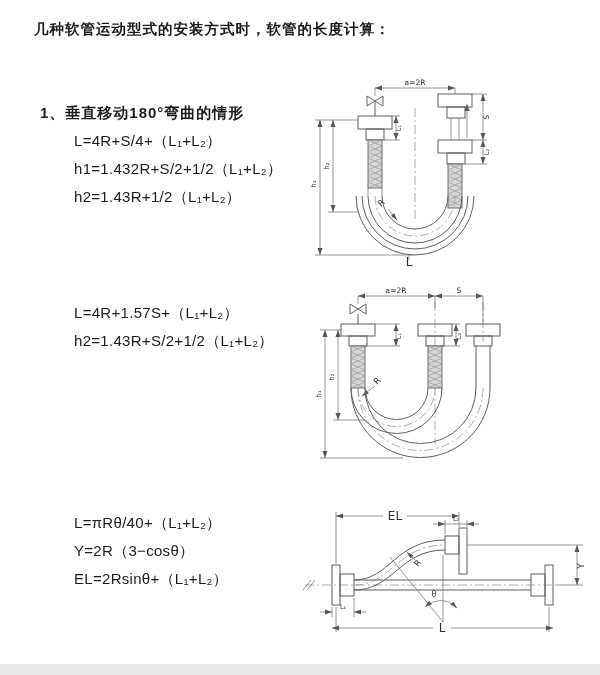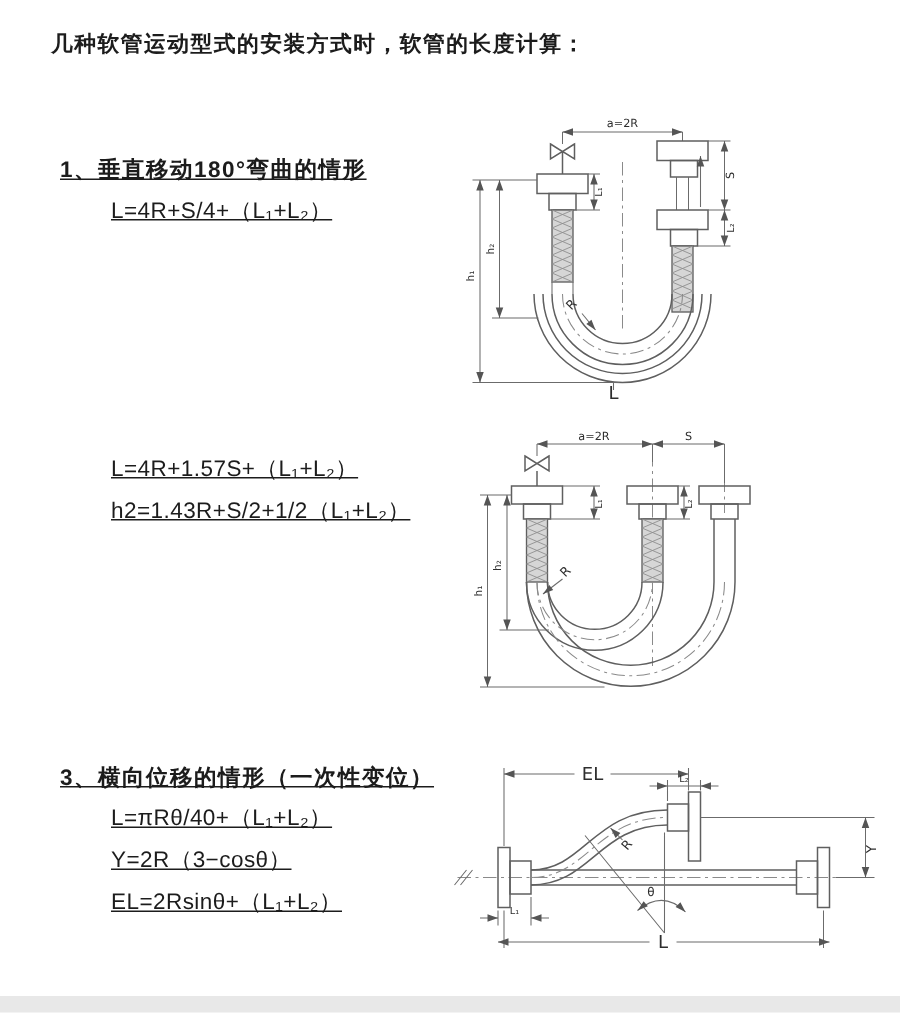--- a/index.html
+++ b/index.html
@@ -1,19 +1,19 @@
 <!DOCTYPE html>
 <html><head>
 <meta charset="utf-8">
 <style>
   html,body{margin:0;padding:0;background:#e8e8e8;}
   .page{position:relative;width:600px;height:664px;background:#ffffff;overflow:hidden;
         font-family:"Liberation Sans",sans-serif;color:#1c1c1c;}
   .title{position:absolute;left:34px;top:20px;font-size:14.5px;font-weight:700;letter-spacing:1px;}
-  .sec{position:absolute;left:40px;width:280px;text-decoration:underline;}
+  .sec{position:absolute;left:40px;width:280px;}
   .sec1{top:104px}.sec2{top:299px}.sec3{top:509px}
   .sec .hd{font-size:15px;font-weight:700;letter-spacing:1px;margin:0 0 4px 0;}
   .sec .fl{margin-left:34px;font-size:15px;line-height:28px;letter-spacing:0.3px;}
   svg{position:absolute;}
   .d1{left:295px;top:72px;}
   .d2{left:298px;top:282px;}
   .d3{left:295px;top:500px;}
   .ln{stroke:#5f5f5f;stroke-width:1;fill:none;}
   .tn{stroke:#6b6b6b;stroke-width:0.7;fill:none;}
   .cl{stroke:#8a8a8a;stroke-width:0.7;fill:none;stroke-dasharray:9 3 2 3;}
@@ -25,29 +25,30 @@
 </head>
 <body>
 
 <div class="page">
 
   <div class="title">几种软管运动型式的安装方式时，软管的长度计算：</div>
 
   <div class="sec sec1">
     <div class="hd">1、垂直移动180°弯曲的情形</div>
     <div class="fl">L=4R+S/4+（L₁+L₂）</div>
+    <div class="fl">h1=1.432R+S/2+1/2（L₁+L₂）</div>
+    <div class="fl">h2=1.43R+1/2（L₁+L₂）</div>
   </div>
 
   <div class="sec sec2">
     <div class="fl">L=4R+1.57S+（L₁+L₂）</div>
     <div class="fl">h2=1.43R+S/2+1/2（L₁+L₂）</div>
   </div>
 
   <div class="sec sec3">
-    <div class="hd">3、横向位移的情形（一次性变位）</div>
     <div class="fl">L=πRθ/40+（L₁+L₂）</div>
     <div class="fl">Y=2R（3−cosθ）</div>
     <div class="fl">EL=2Rsinθ+（L₁+L₂）</div>
   </div>
 
   <svg class="d1" width="300" height="195" viewBox="0 0 300 195">
 
     <path class="cl" d="M120,36 V150"></path>
 
     <path class="tn" d="M80,16 H160 M80,16 V24 M160,16 V22"></path>

